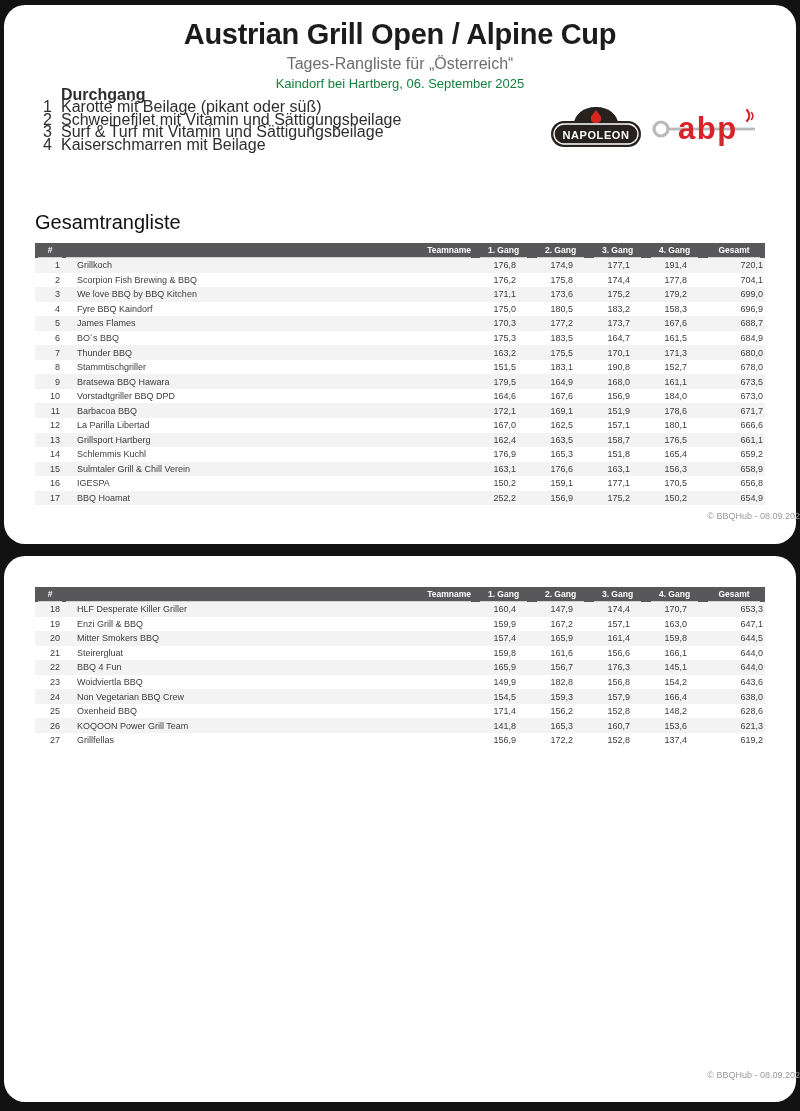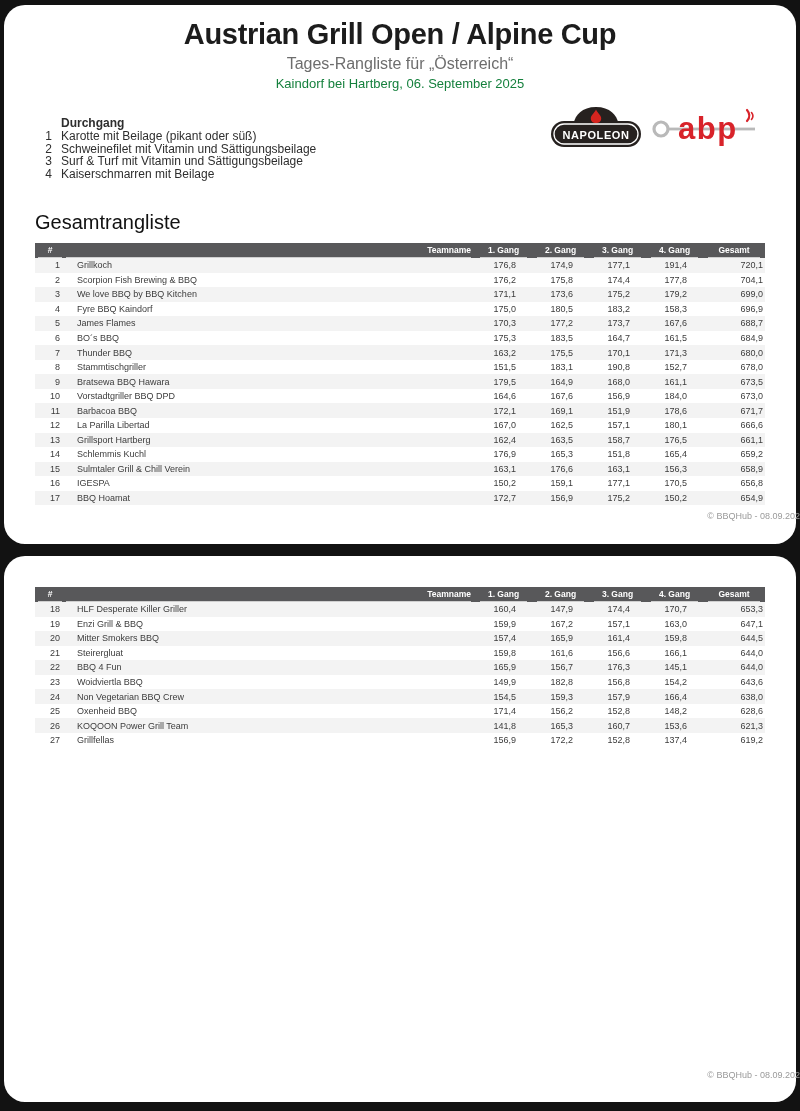--- a/index.html
+++ b/index.html
@@ -8,21 +8,21 @@
   #page1{top:5px;height:539px;}
   #page2{top:556px;height:546px;}
 
   
   .doc-header{text-align:center;padding-top:13px;}
   .doc-title{font-size:29px;font-weight:bold;color:#1c1c1c;margin:0;letter-spacing:-0.3px;}
   .doc-subtitle{font-size:16px;color:#6d6d6d;margin:4px 0 0 0;font-weight:normal;}
   .doc-date{font-size:13px;color:#15803d;margin:3px 0 0 0;font-weight:normal;}
 
   
-  .dg{position:absolute;left:36px;top:112px;width:420px;font-size:12px;color:#2e2e2e;}
+  .dg{position:absolute;left:36px;top:83px;width:420px;font-size:16px;color:#2e2e2e;}
   .dg-heading{font-weight:bold;margin-left:21px;line-height:13px;}
   .dg-row{display:flex;line-height:12.5px;}
   .dg-nr{width:12px;text-align:right;margin-right:9px;color:#2e2e2e;}
   .dg-label{flex:1;}
 
   
   .logo-napoleon{position:absolute;left:547px;top:101px;}
   .logo-abp{position:absolute;left:647px;top:103px;}
 
   
@@ -276,21 +276,21 @@
           <td class="c1">IGESPA</td>
           <td class="c2">150,2</td>
           <td class="c3">159,1</td>
           <td class="c4">177,1</td>
           <td class="c5">170,5</td>
           <td class="c6">656,8</td>
         </tr>
         <tr>
           <td class="c0">17</td>
           <td class="c1">BBQ Hoamat</td>
-          <td class="c2">172,7</td>
+          <td class="c2">252,2</td>
           <td class="c3">156,9</td>
           <td class="c4">175,2</td>
           <td class="c5">150,2</td>
           <td class="c6">654,9</td>
         </tr>
       </tbody>
   </table>
 
   <div class="page-footer" id="footer1">© BBQHub - 08.09.2025</div>
 </div>

